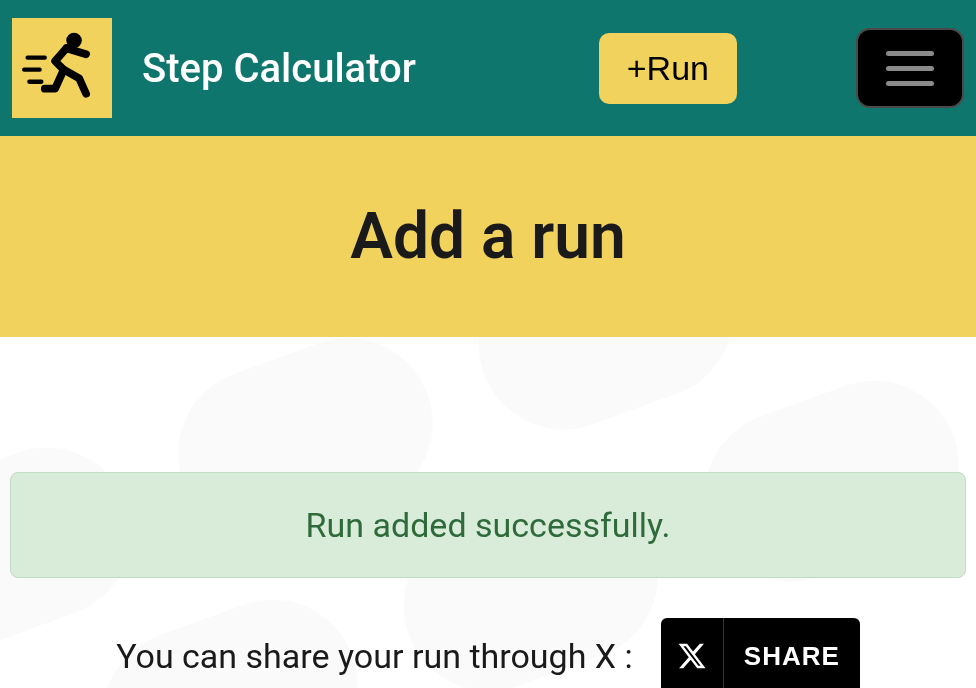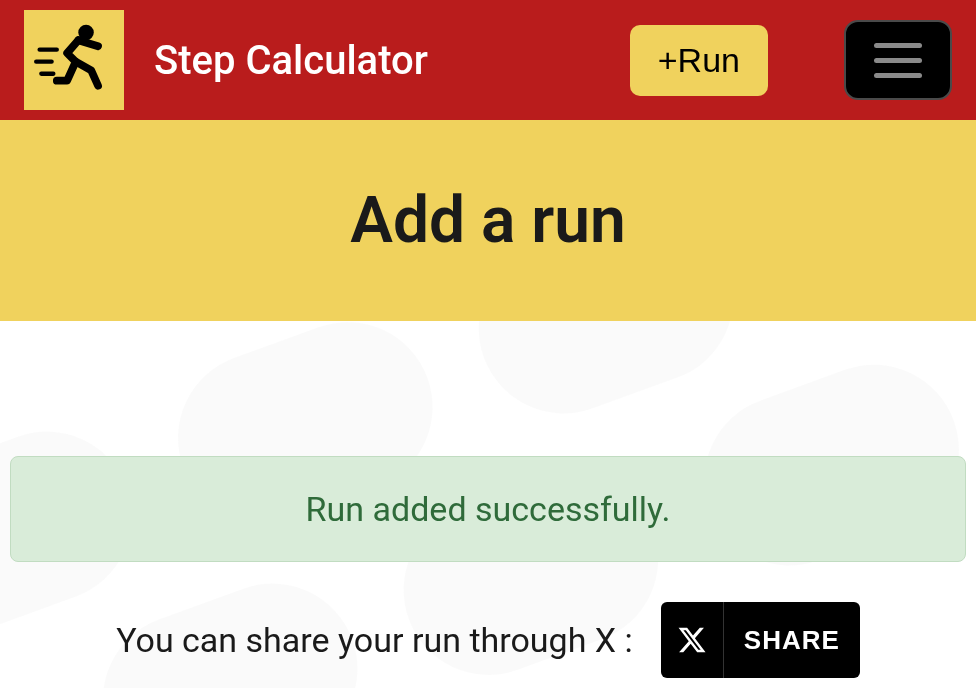--- a/index.html
+++ b/index.html
@@ -5,25 +5,25 @@
     * { margin: 0; padding: 0; box-sizing: border-box; }
     body {
       font-family: -apple-system, BlinkMacSystemFont, "Segoe UI", Roboto, Helvetica, Arial, sans-serif;
       background: #fff;
       width: 976px;
       height: 688px;
       overflow: hidden;
       color: #1a1a1a;
     }
     .nav {
-      background: #b91c1c;
-      display: flex;
-      align-items: center;
-      padding: 10px 24px;
-      height: 120px;
+      background: #0f766e;
+      display: flex;
+      align-items: center;
+      padding: 10px 12px;
+      height: 136px;
       justify-content: space-between;
     }
     .nav-left {
       display: flex;
       align-items: center;
       gap: 30px;
     }
     .logo-box {
       width: 100px;
       height: 100px;
@@ -33,21 +33,21 @@
       justify-content: center;
     }
     .brand {
       color: #fff;
       font-size: 40px;
       font-weight: 500;
     }
     .nav-right {
       display: flex;
       align-items: center;
-      gap: 76px;
+      gap: 119px;
     }
     .run-btn {
       background: #f0d25d;
       border: none;
       border-radius: 10px;
       padding: 16px 28px;
       font-size: 34px;
       font-weight: 400;
       color: #000;
       cursor: pointer;

